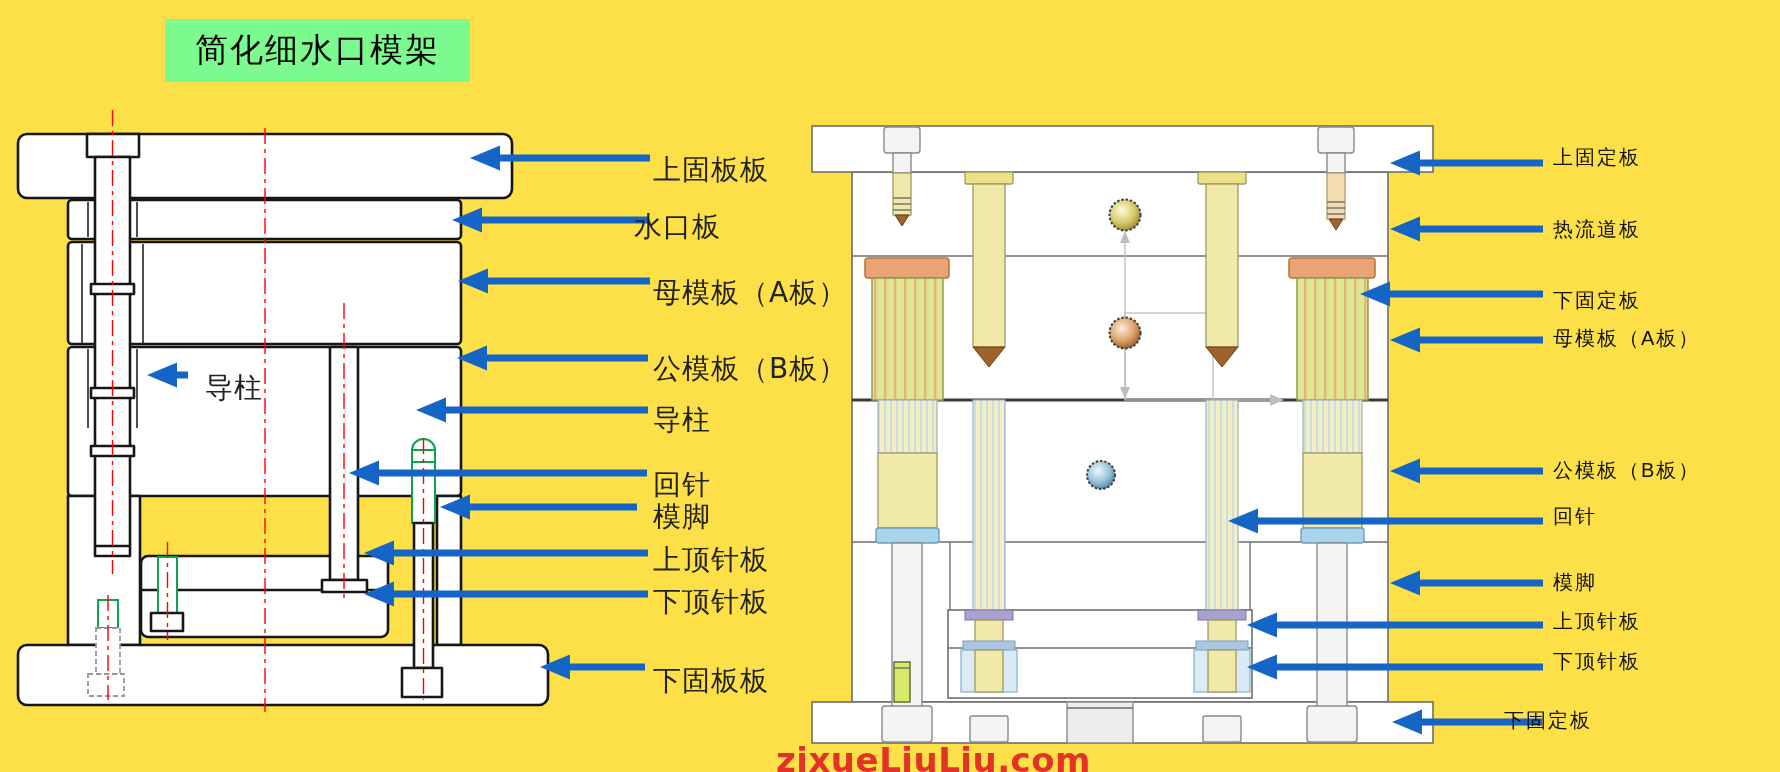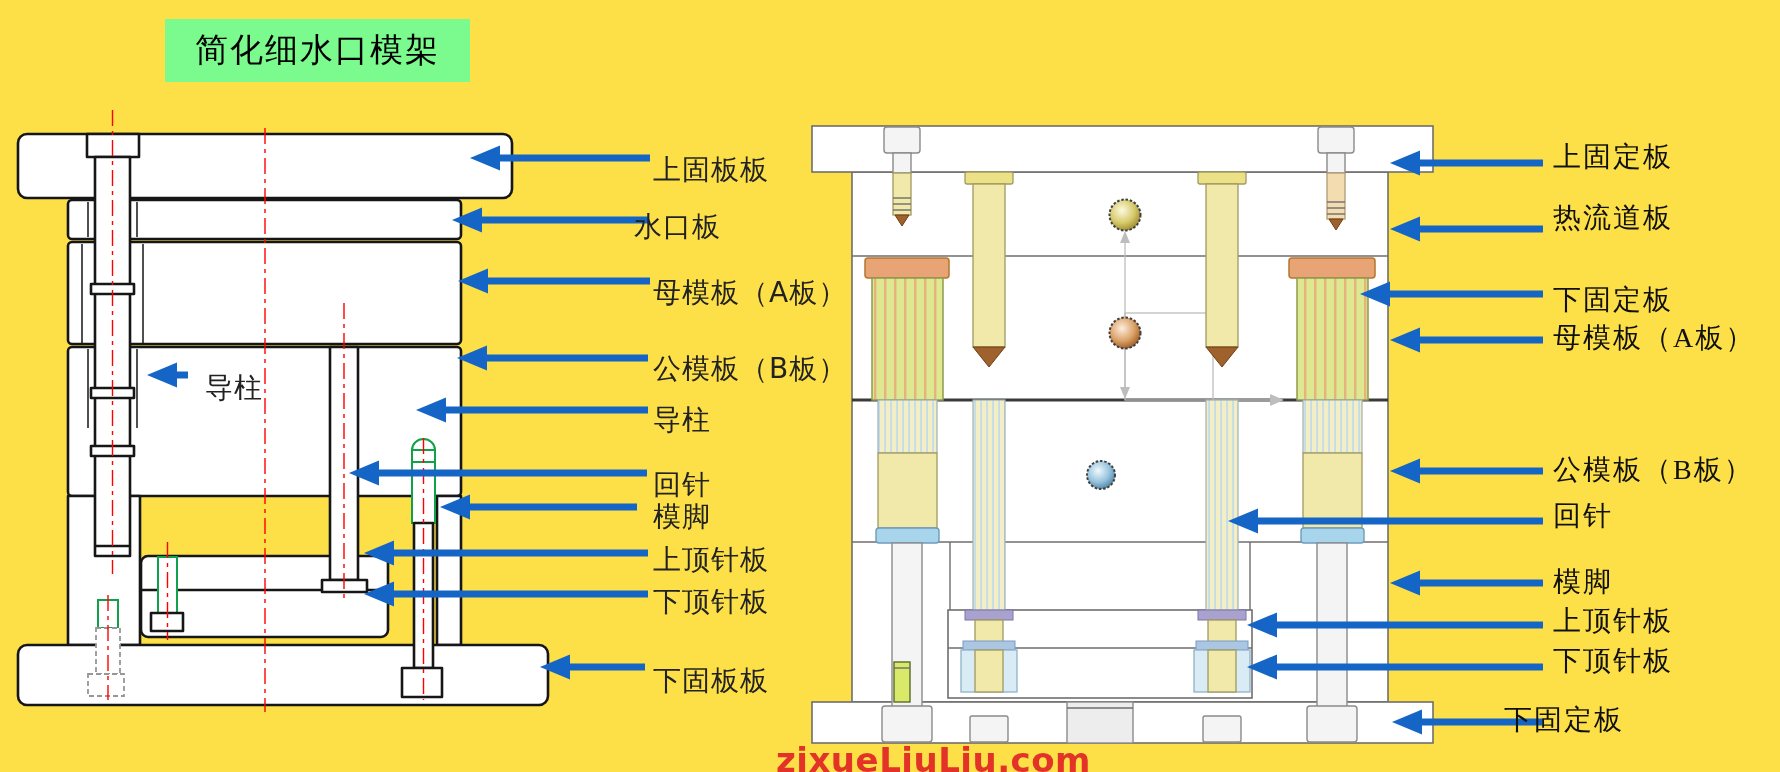--- a/index.html
+++ b/index.html
@@ -38,21 +38,21 @@
   .dim polygon{fill:#bdbdbd;}
   .sphere-ring{stroke:#3f3f3f;stroke-width:2;stroke-dasharray:2.5 1.8;}
 
   
   .arrow-line{stroke:var(--arrow,#1565C6);stroke-width:7;}
   .arrow-head{fill:var(--arrow,#1565C6);}
 
   
   .lbl{position:absolute;transform:translateY(-50%);white-space:nowrap;line-height:1;}
   .sans{font-family:"DejaVu Sans","Liberation Sans",sans-serif;font-size:28px;color:#222;letter-spacing:1px;margin-top:12px;}
-  .serif{font-family:Liberation Serif, serif;font-size:28px;color:#101010;letter-spacing:2px;}
+  .serif{font-family:Liberation Sans, sans-serif;font-size:20px;color:#101010;letter-spacing:2px;}
 
   .title{position:absolute;height:63px;display:flex;align-items:center;
          background:var(--title-bg,#7BFA8E);color:#000;
          font-family:"DejaVu Serif","Liberation Serif",serif;font-size:33px;letter-spacing:2px;}
   .title-left{left:165px;top:19px;padding:0 30px;}
   .title-right{left:1045px;top:18px;padding:0 26px;}
 
   .watermark{position:absolute;left:776px;top:740px;
              font-family:"DejaVu Sans","Liberation Sans",sans-serif;
              font-weight:800;font-size:34px;color:var(--watermark,#E33227);letter-spacing:0.5px;}
@@ -296,21 +296,21 @@
   <div class="lbl sans" style="left:653px;top:357px">公模板（B板）</div>
   <div class="lbl sans" style="left:653px;top:408px">导柱</div>
   <div class="lbl sans" style="left:653px;top:473px">回针</div>
   <div class="lbl sans" style="left:653px;top:505px">模脚</div>
   <div class="lbl sans" style="left:653px;top:548px">上顶针板</div>
   <div class="lbl sans" style="left:653px;top:590px">下顶针板</div>
   <div class="lbl sans" style="left:653px;top:669px">下固板板</div>
   <div class="lbl sans" style="left:205px;top:376px">导柱</div>
 
   <div class="lbl serif" style="left:1553px;top:157px">上固定板</div>
-  <div class="lbl serif" style="left:1553px;top:218px">热流道板</div>
+  <div class="lbl serif" style="left:1553px;top:229px">热流道板</div>
   <div class="lbl serif" style="left:1553px;top:300px">下固定板</div>
   <div class="lbl serif" style="left:1553px;top:338px">母模板（A板）</div>
   <div class="lbl serif" style="left:1553px;top:470px">公模板（B板）</div>
   <div class="lbl serif" style="left:1553px;top:516px">回针</div>
   <div class="lbl serif" style="left:1553px;top:582px">模脚</div>
   <div class="lbl serif" style="left:1553px;top:621px">上顶针板</div>
   <div class="lbl serif" style="left:1553px;top:661px">下顶针板</div>
   <div class="lbl serif" style="left:1504px;top:720px">下固定板</div>
 
   <div class="watermark">zixueLiuLiu.com</div>

